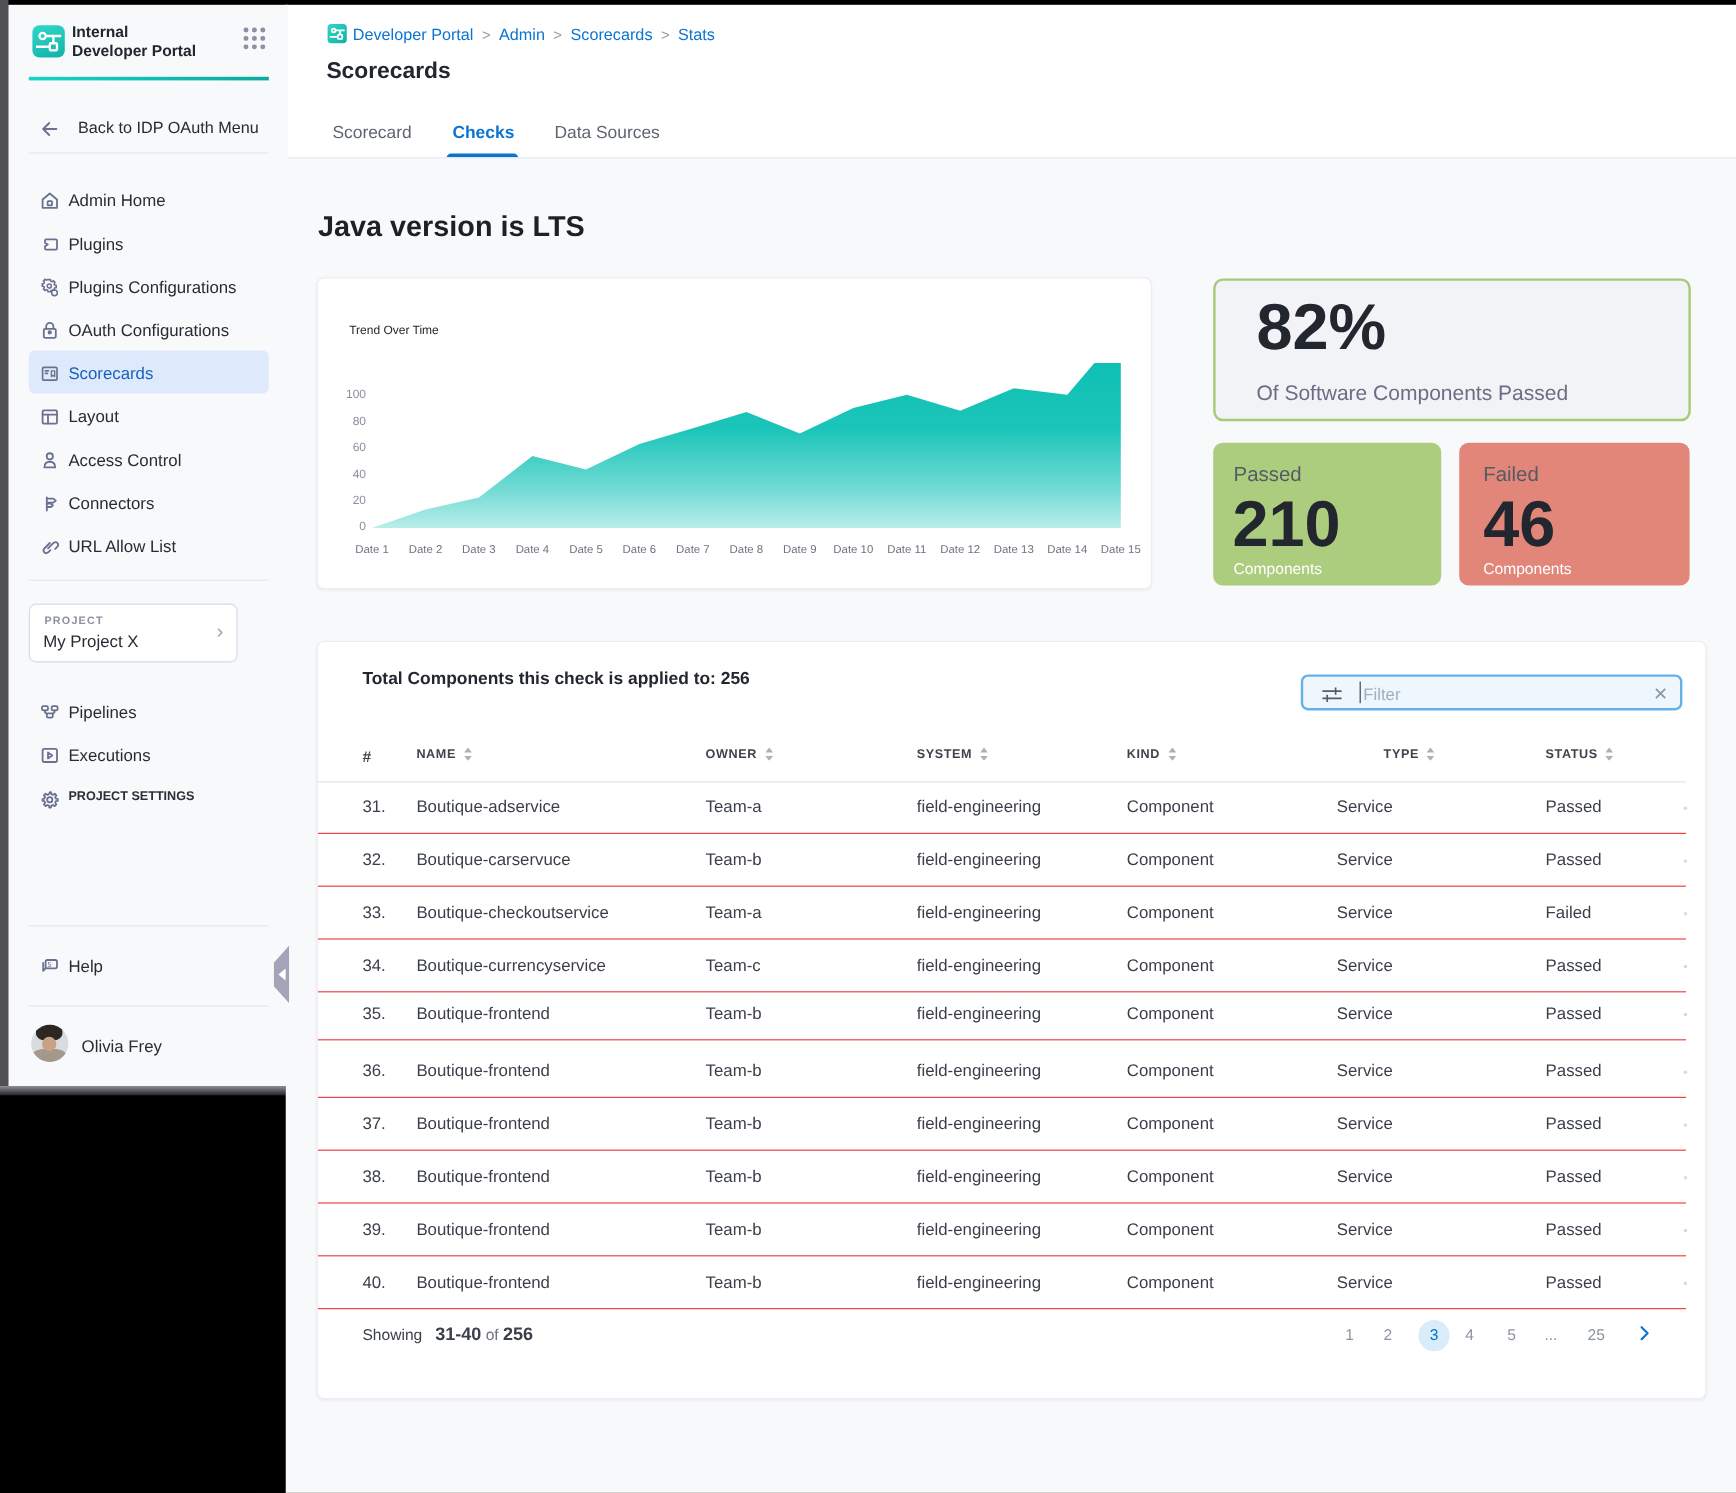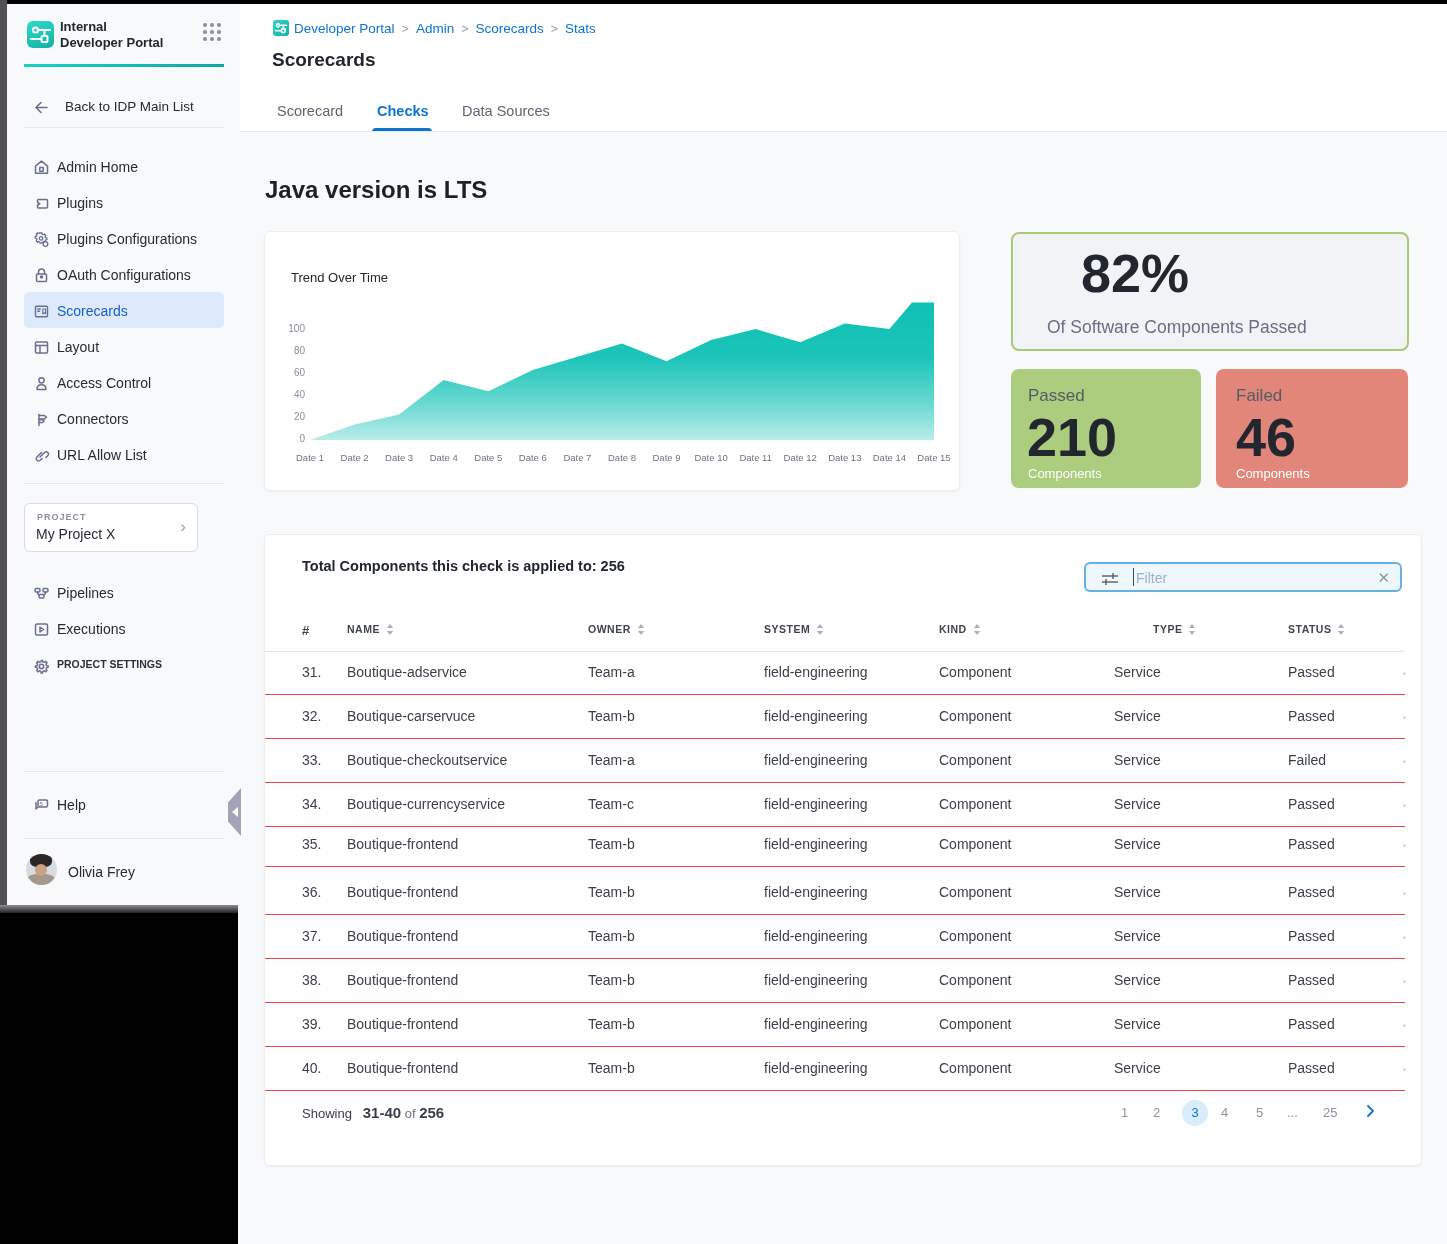--- a/index.html
+++ b/index.html
@@ -21,24 +21,24 @@
 .tab { position:absolute; top:99px; font-size:14.5px; color:#5f6570; }
 .tab.active { color:#0b74d1; font-weight:bold; }
 .tabline { position:absolute; left:134px; top:124px; width:60px; height:4px; background:#0b74d1; border-radius:4px 4px 0 0; }
 
 .h1 { position:absolute; left:27px; top:44px; font-size:24px; font-weight:bold; color:#1d2026; }
 
 
 .card { position:absolute; background:#fff; border:1px solid #eceef3; border-radius:6px; box-shadow:0 1px 2px rgba(40,40,60,.05); }
 
 .chartcard { left:26px; top:99px; width:696px; height:260px; }
-.charttitle { position:absolute; left:26px; top:38px; font-size:13px; font-weight:normal; color:#23262c; }
+.charttitle { position:absolute; left:26px; top:38px; font-size:10px; font-weight:normal; color:#23262c; }
 
 .pctcard { position:absolute; left:773px; top:100px; width:398px; height:119px; background:#f2f3f7; border:2px solid #a6ca78; border-radius:8px; }
-.pctnum { position:absolute; left:34px; top:8px; font-size:54px; font-weight:bold; color:#22262e;margin-left:34px; }
+.pctnum { position:absolute; left:34px; top:8px; font-size:54px; font-weight:bold; color:#22262e; }
 .pctlabel { position:absolute; left:34px; top:83px; font-size:17.5px; color:#6a6e84; }
 
 .minicard { position:absolute; top:237px; height:119px; border-radius:8px; }
 .minicard .lab { position:absolute; left:17px; top:17px; font-size:17px; color:#555b66; }
 .minicard .num { position:absolute; left:16px; top:37px; font-size:54px; font-weight:bold; color:#22262e; }
 .minicard .comp { position:absolute; left:17px; top:97px; font-size:13px; color:#fff; }
 .passcard { left:773px; width:190px; background:#accd7e; }
 .failcard { left:978px; width:192px; background:#e18678; }
 .failcard .lab,.failcard .num,.failcard .comp { left:20px !important; }
 
@@ -336,21 +336,21 @@
       <i style="left:7px;top:7px"></i>
       <i style="left:14px;top:7px"></i>
     <i style="left:0;top:14px"></i>
       <i style="left:7px;top:14px"></i>
       <i style="left:14px;top:14px"></i>
   </div>
   <div class="tealline"></div>
   <div class="backrow"><svg style="position:absolute;left:-1px;top:1px" width="15" height="15" viewBox="0 0 15 15" fill="none" stroke="#6a7190" stroke-width="1.6" stroke-linecap="round" stroke-linejoin="round">
         <line x1="13" y1="7.5" x2="2.5" y2="7.5"></line>
         <polyline points="7,2.5 2,7.5 7,12.5"></polyline>
-      </svg><span style="margin-left:30px;">Back to IDP Main List</span></div>
+      </svg><span style="margin-left:30px;">Back to IDP OAuth Menu</span></div>
   <div class="divider" style="top:123px;"></div>
   <div class="mi" style="top:144px;">
       <svg width="17" height="17" viewBox="0 0 17 17" stroke="#6a7190" stroke-width="1.5" fill="none" stroke-linecap="round" stroke-linejoin="round">
         <path d="M2.5 7.2 L8.5 2.2 L14.5 7.2 L14.5 14.2 L2.5 14.2 Z"></path>
         <rect x="6.7" y="8.6" width="3.6" height="3.6" rx="0.5"></rect>
       </svg>
       <span class="ictxt">Admin Home</span>
     </div>
   <div class="mi" style="top:180px;">
       <svg width="17" height="17" viewBox="0 0 17 17" stroke="#6a7190" stroke-width="1.5" fill="none" stroke-linecap="round" stroke-linejoin="round">

